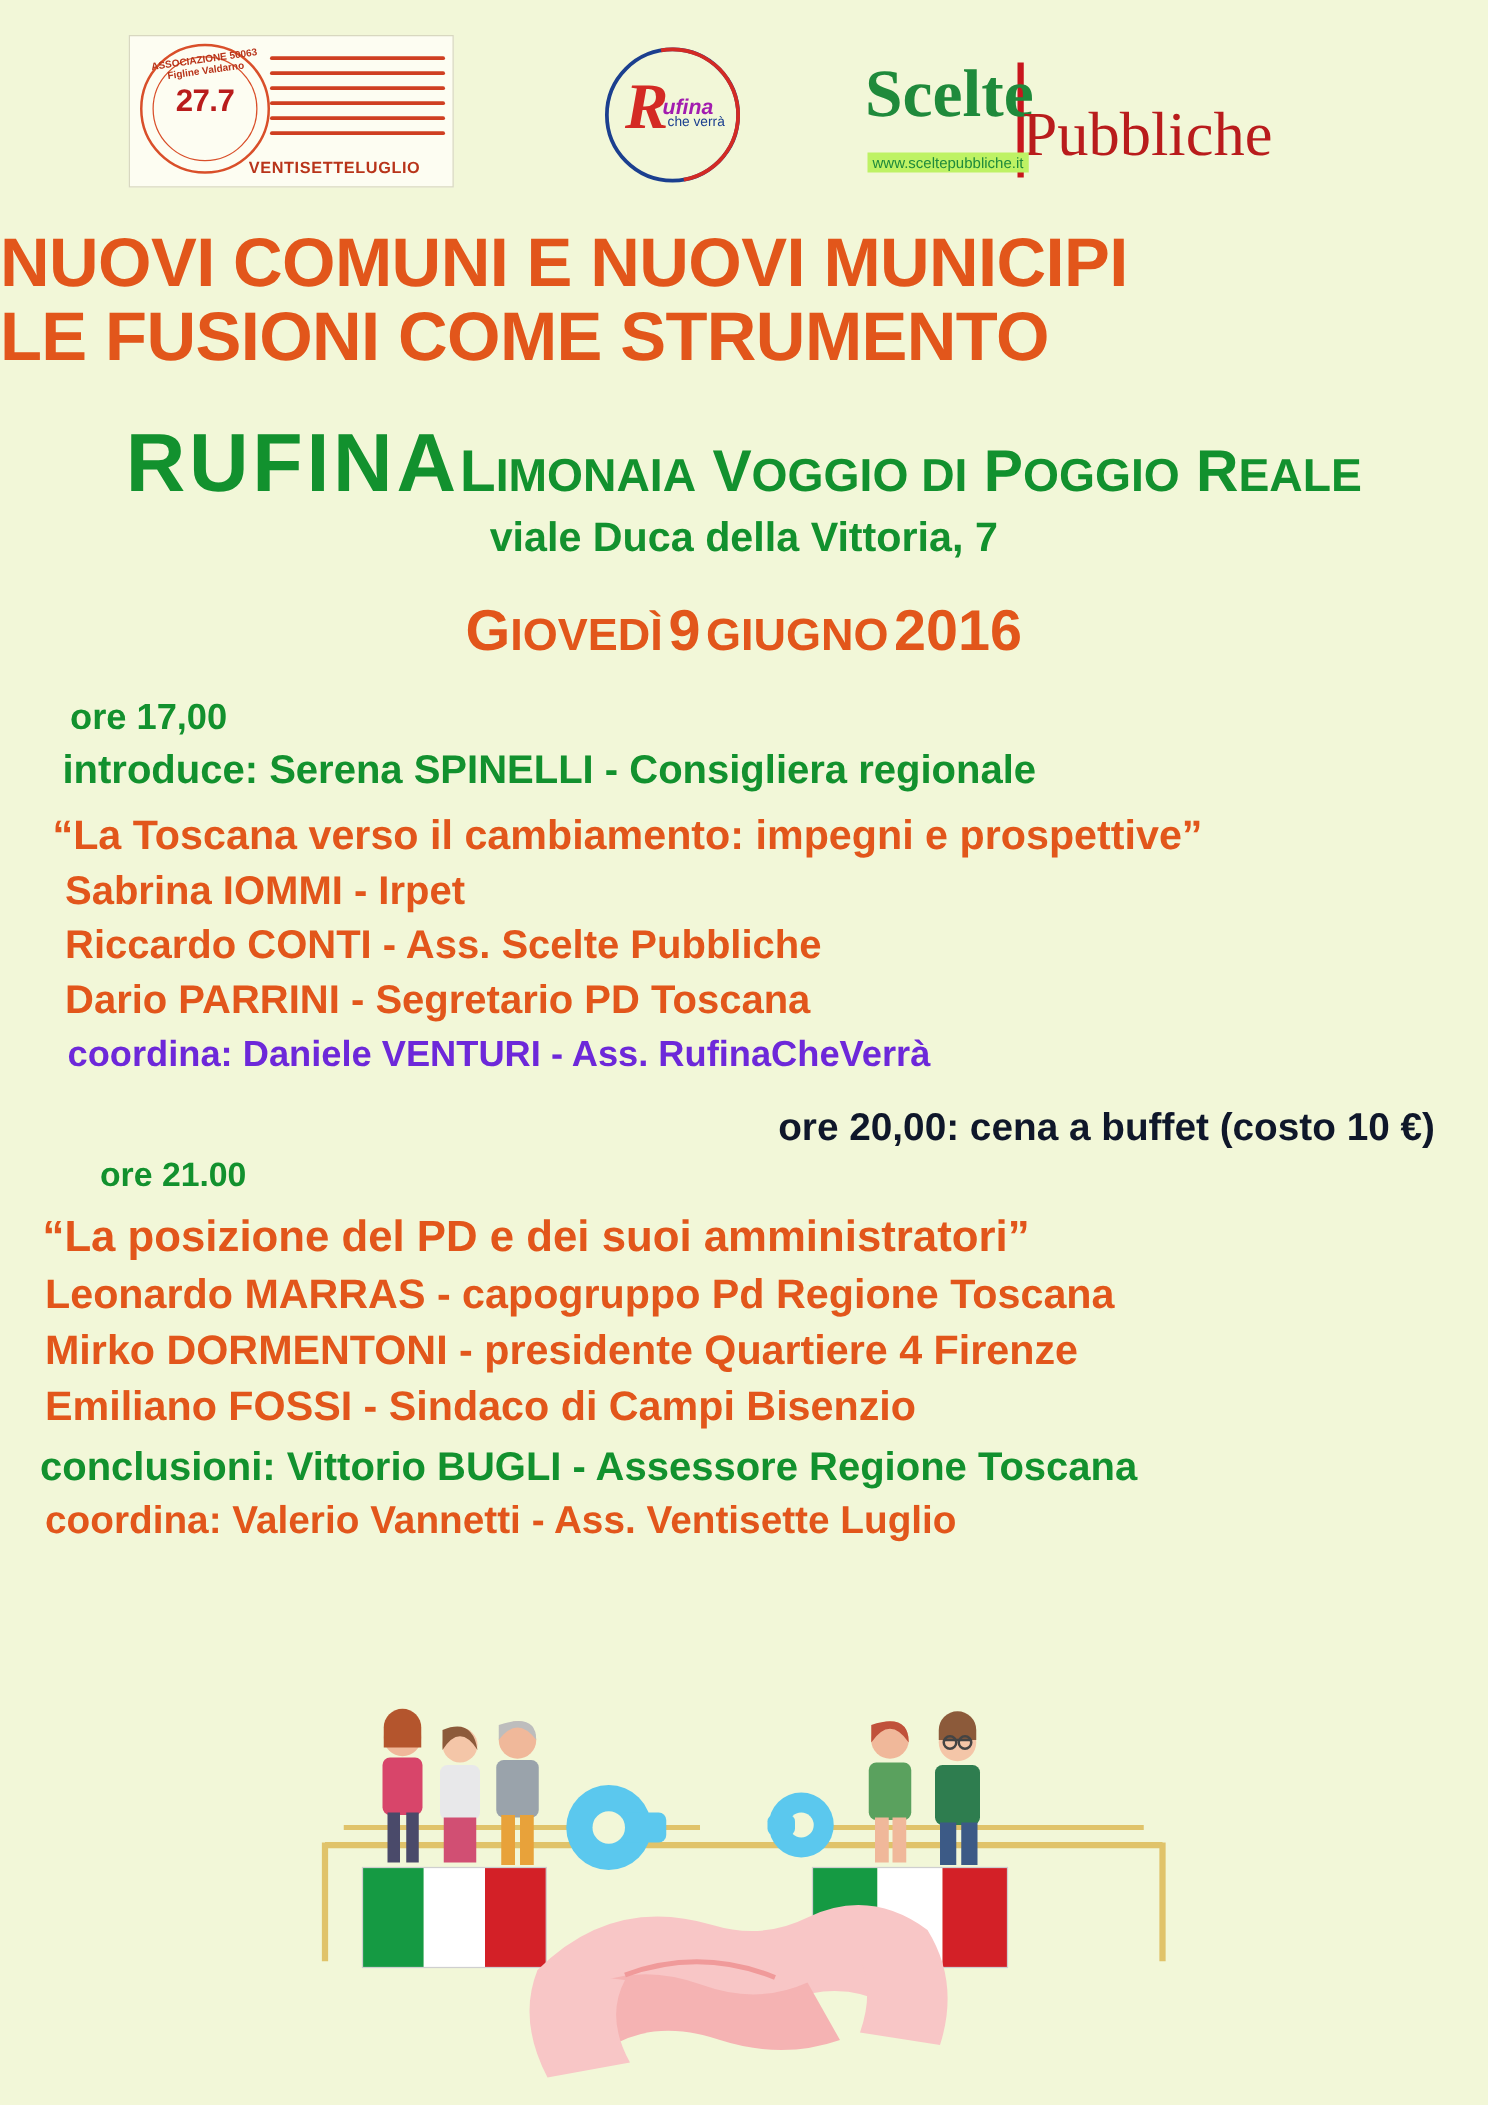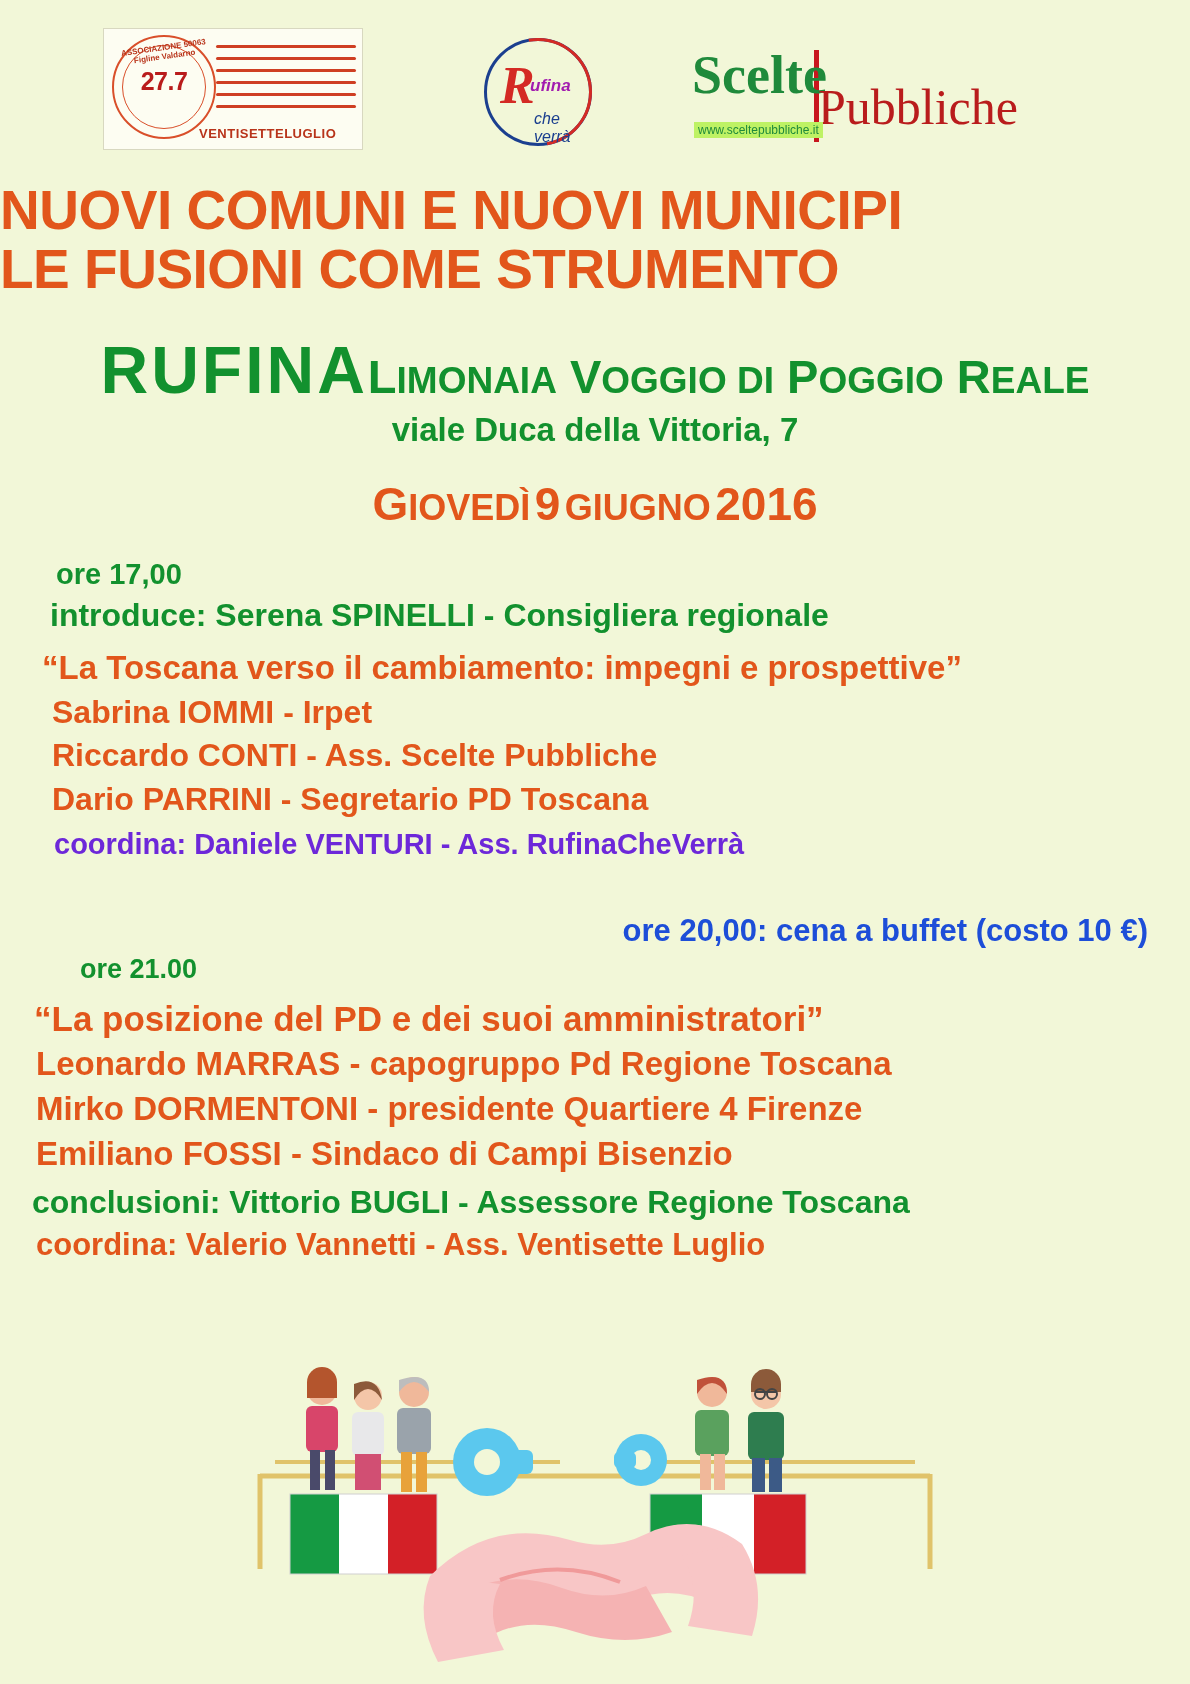--- a/index.html
+++ b/index.html
@@ -143,23 +143,22 @@
     left: 46px;
     top: 38px;
     font-size: 17px;
     font-style: italic;
     color: #a21caf;
     font-weight: bold;
   }
   .rufina-txt2 {
     position: absolute;
     left: 50px;
-    top: 72px;
-    font-size: 16px;
-    font-style: italic;
+    top: 54px;
+    font-size: 11px;
     color: #1b3f8f;
   }
 
   
   .logo-scelte {
     position: absolute;
     left: 692px;
     top: 26px;
     width: 340px;
     height: 112px;
@@ -300,23 +299,23 @@
   .coordina1 {
     font-size: 29px;
     font-weight: bold;
     color: #6d28d9;
     margin-top: 8px;
     margin-left: 14px;
   }
   .buffet {
     font-size: 31px;
     font-weight: bold;
-    color: #1d4ed8;
+    color: #0f172a;
     text-align: right;
-    margin-top: 52px;
+    margin-top: 23px;
     padding-right: 8px;
   }
   .ore2 {
     font-size: 27px;
     font-weight: bold;
     color: #12912e;
     margin-top: 4px;
     margin-left: 40px;
   }
   .quote2 {

